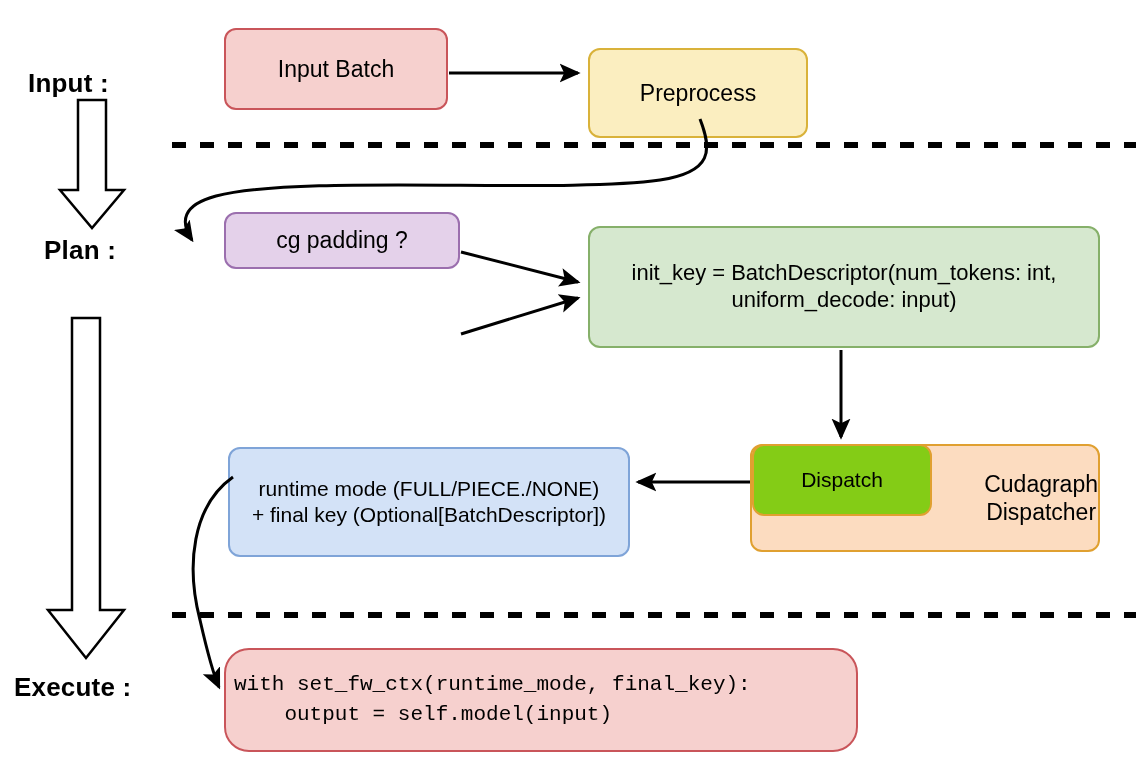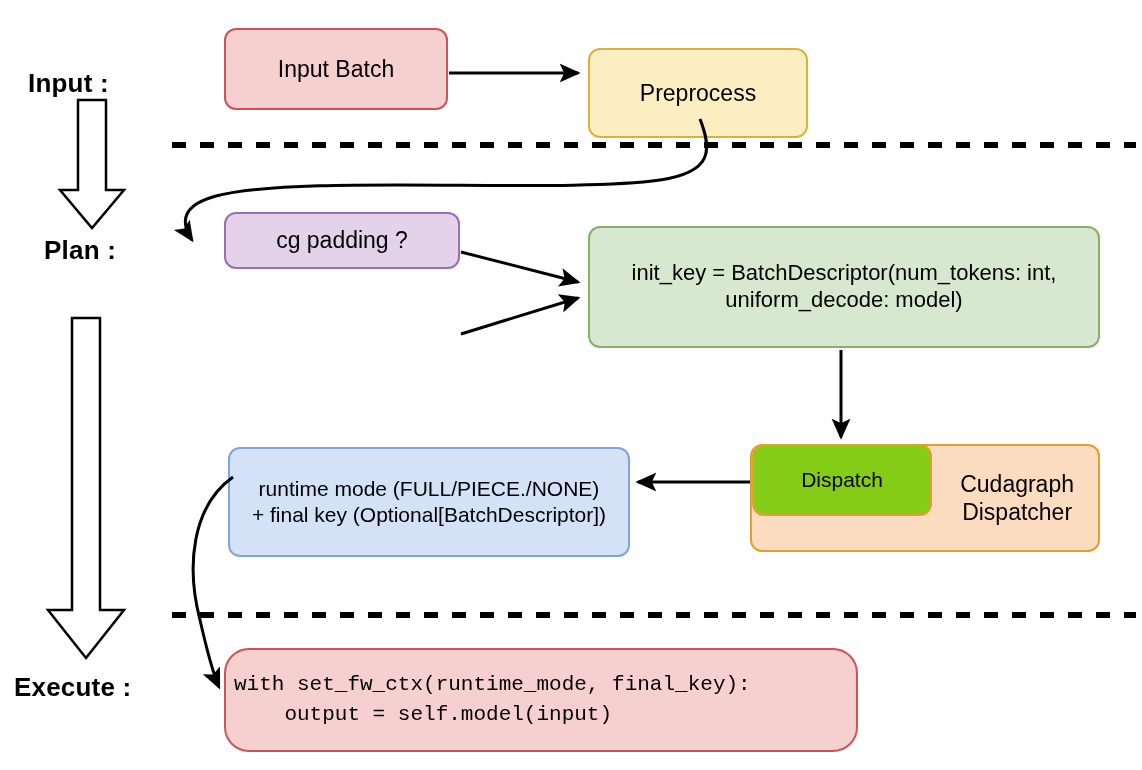--- a/index.html
+++ b/index.html
@@ -62,25 +62,25 @@
     <span class="txt">Preprocess</span>
   </div>
 
   <div class="node n-purple" style="left:224px;top:212px;width:236px;height:57px;font-size:23px;">
     <span class="txt">cg padding ?</span>
   </div>
 
 
   <div class="node n-green" style="left:588px;top:226px;width:512px;height:122px;font-size:22px;">
     <span class="txt">init_key = BatchDescriptor(num_tokens: int,
-uniform_decode: model)</span>
+uniform_decode: input)</span>
   </div>
 
   <div class="node n-outer-dispatcher" style="left:750px;top:444px;width:350px;height:108px;
-              font-size:23px;align-items:center;justify-content:flex-end;padding-right:24px;">
+              font-size:23px;align-items:center;justify-content:flex-end;">
     <span class="txt">Cudagraph
 Dispatcher</span>
   </div>
 
   <div class="node n-dispatch" style="left:752px;top:444px;width:180px;height:72px;font-size:21px;z-index:3;">
     <span class="txt">Dispatch</span>
   </div>
 
   <div class="node n-blue" style="left:228px;top:447px;width:402px;height:110px;font-size:21px;">
     <span class="txt">runtime mode (FULL/PIECE./NONE)

